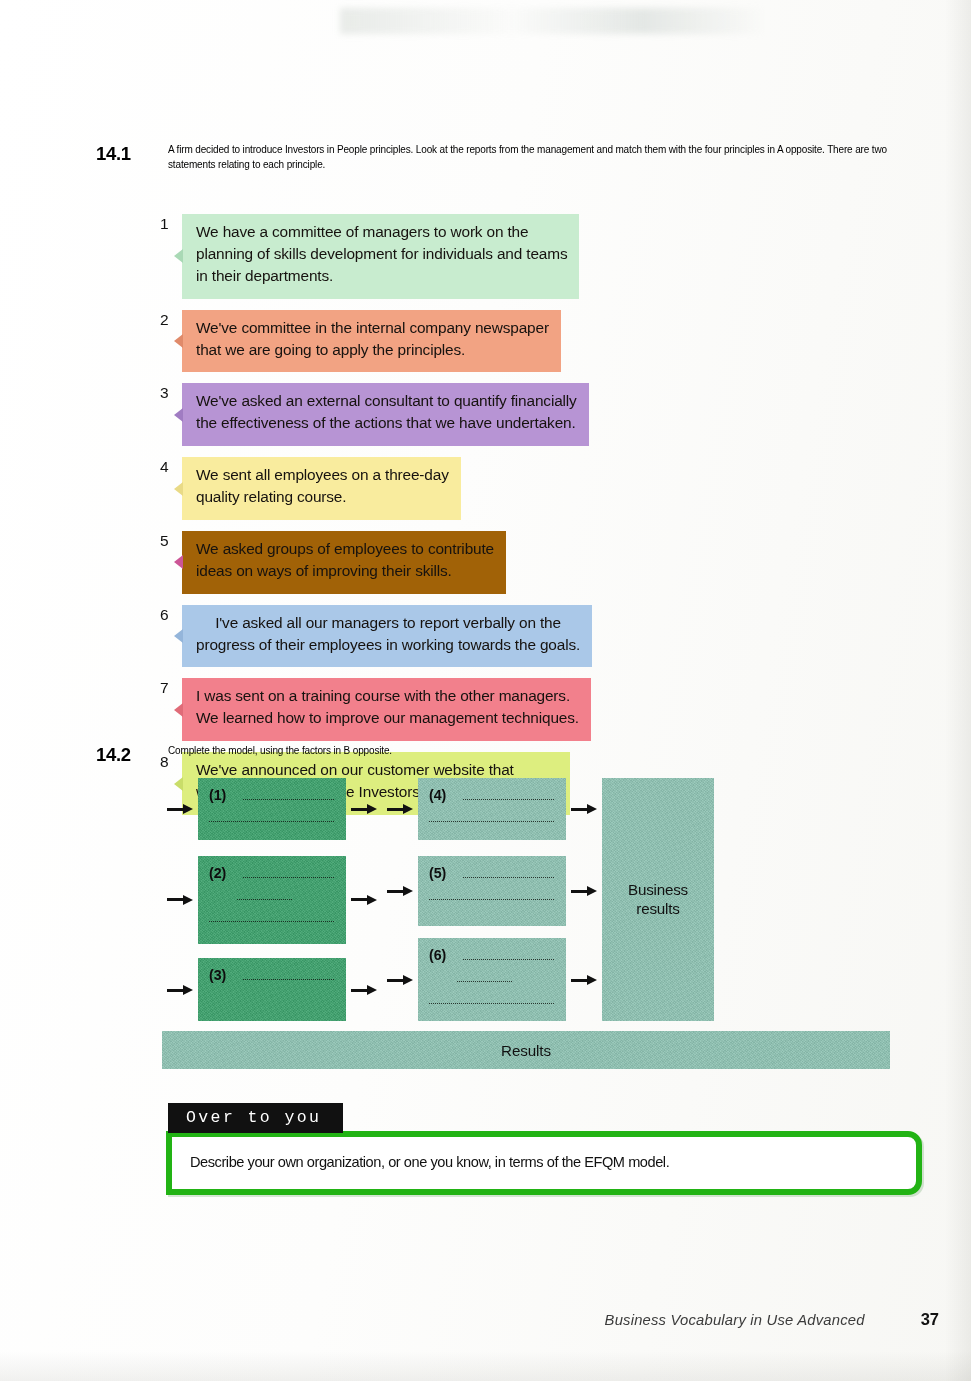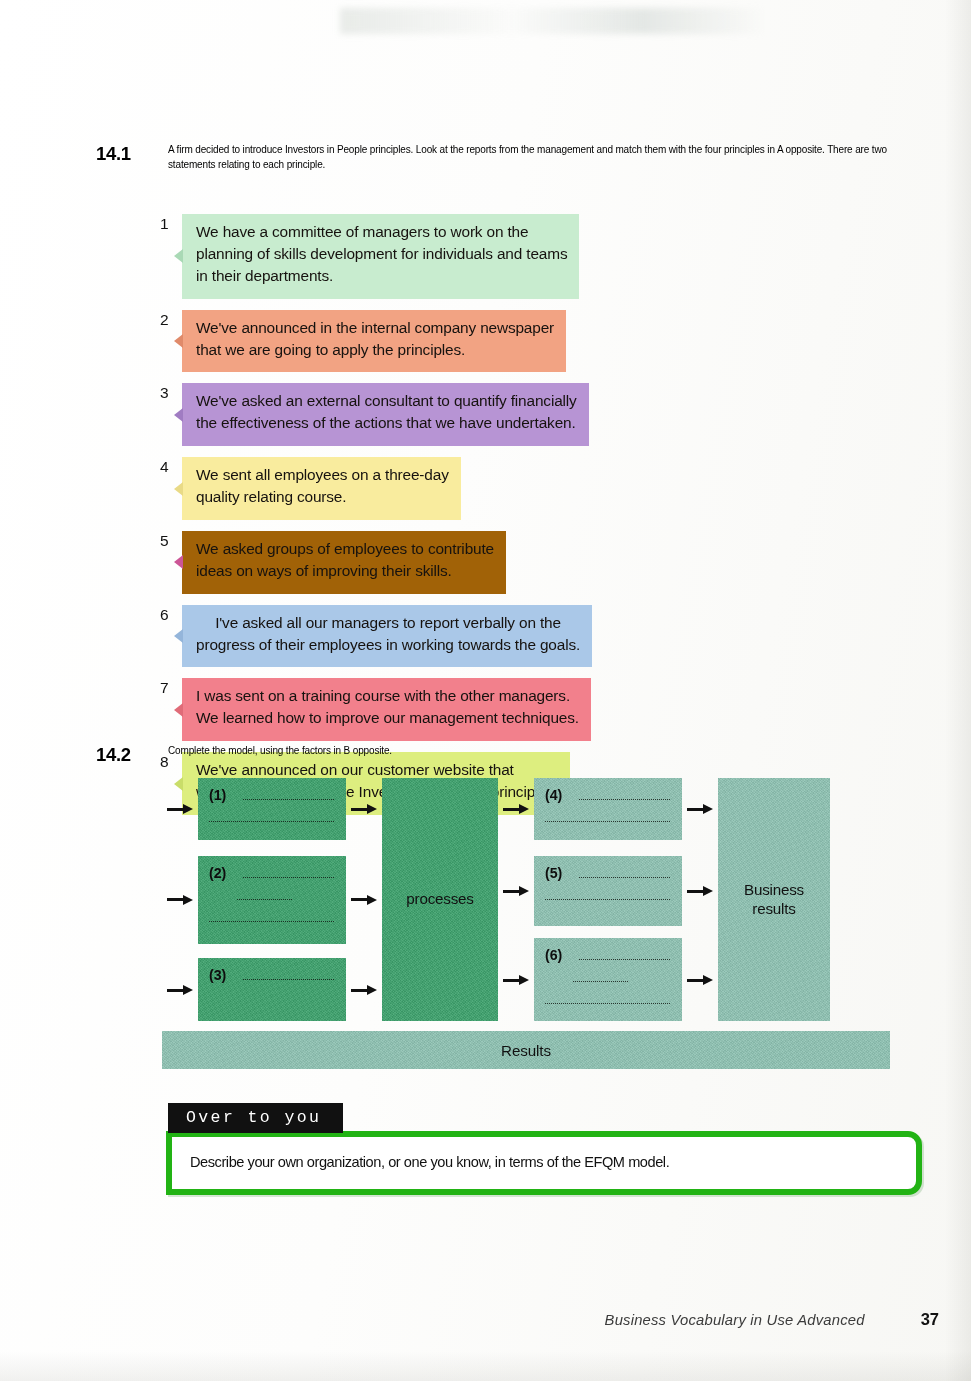--- a/index.html
+++ b/index.html
@@ -290,21 +290,21 @@
 
 <div class="statements" id="statements">
     <div class="stmt-row">
       <div class="stmt-index">1</div>
       <div class="bubble-wrap"><div class="bubble" style="background: rgb(200, 236, 207); --tail: #a9d9b5;">We have a committee of managers to work on the
 planning of skills development for individuals and teams
 in their departments.</div></div>
     </div>
     <div class="stmt-row">
       <div class="stmt-index">2</div>
-      <div class="bubble-wrap"><div class="bubble" style="background: rgb(242, 163, 131); --tail: #e08a6a;">We've announced in the internal company newspaper
+      <div class="bubble-wrap"><div class="bubble" style="background: rgb(242, 163, 131); --tail: #e08a6a;">We've committee in the internal company newspaper
 that we are going to apply the principles.</div></div>
     </div>
     <div class="stmt-row">
       <div class="stmt-index">3</div>
       <div class="bubble-wrap"><div class="bubble" style="background: rgb(183, 148, 212); --tail: #a07cc2;">We've asked an external consultant to quantify financially
 the effectiveness of the actions that we have undertaken.</div></div>
     </div>
     <div class="stmt-row">
       <div class="stmt-index">4</div>
       <div class="bubble-wrap"><div class="bubble" style="background: rgb(249, 236, 158); --tail: #e9da86;">We sent all employees on a three-day
@@ -382,25 +382,20 @@
       <div class="arrow a-mid">
           <span class="shaft"></span>
           <span class="head"></span>
         </div>
       <div class="arrow a-bot">
           <span class="shaft"></span>
           <span class="head"></span>
         </div>
     </div>
 
-    <div class="col col-proc">
-      <div class="panel panel-tall" id="panel-processes" style="--panel: #3da26d;">
-        <div class="panel-label" style="white-space: pre-line;">processes</div>
-      </div>
-    </div>
 
     <div class="col col-gap3">
       <div class="arrow b-top">
           <span class="shaft"></span>
           <span class="head"></span>
         </div>
       <div class="arrow b-mid">
           <span class="shaft"></span>
           <span class="head"></span>
         </div>

